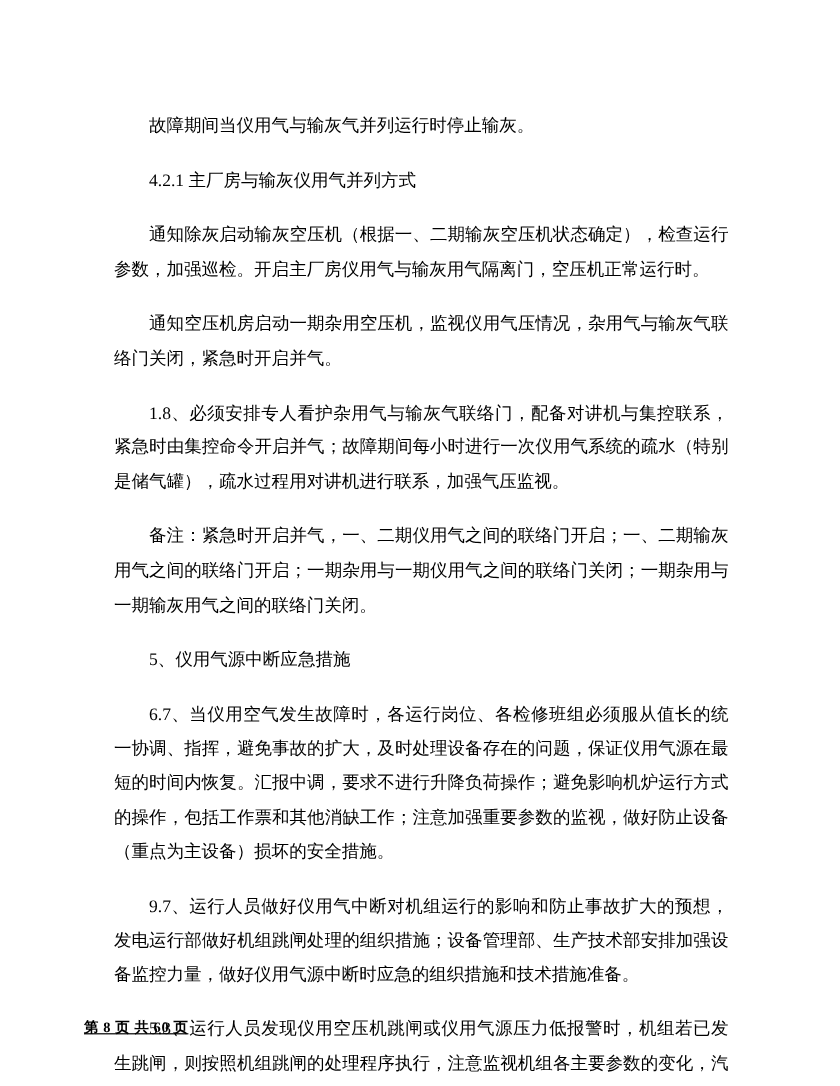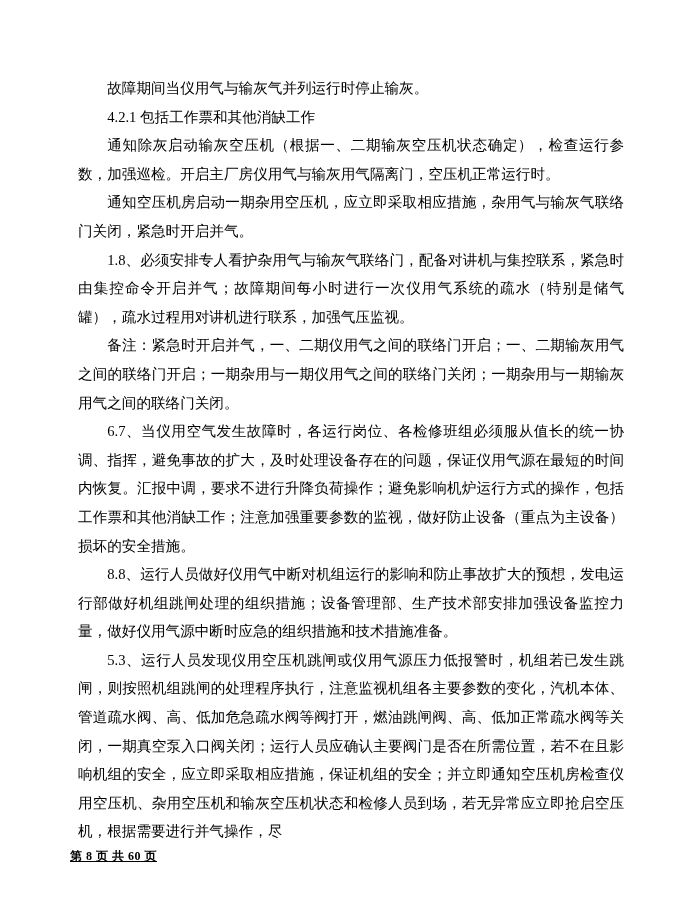--- a/index.html
+++ b/index.html
@@ -22,44 +22,45 @@
       left: 78px;
       top: 74px;
       width: 546px;
       font-size: 14.6px;
       line-height: 28.6px;
       text-align: justify;
       text-justify: inter-ideograph;
       word-break: break-all;
     }
     .content p {
-      margin: 0;
+      margin: 17px;
       padding: 0;
       text-indent: 2em;
     }
     .footer {
       position: absolute;
       left: 70px;
       top: 848px;
       font-size: 12px;
       font-weight: bold;
       letter-spacing: 0.5px;
       font-family: "Liberation Serif", "DejaVu Serif", serif;
       text-decoration: underline;
     }
   </style>
 </head>
 <body>
 
 <div class="page">
   <div class="content">
     <p>故障期间当仪用气与输灰气并列运行时停止输灰。</p>
-    <p>4.2.1 包括工作票和其他消缺工作</p>
+    <p>4.2.1 主厂房与输灰仪用气并列方式</p>
     <p>通知除灰启动输灰空压机（根据一、二期输灰空压机状态确定），检查运行参数，加强巡检。开启主厂房仪用气与输灰用气隔离门，空压机正常运行时。</p>
-    <p>通知空压机房启动一期杂用空压机，应立即采取相应措施，杂用气与输灰气联络门关闭，紧急时开启并气。</p>
+    <p>通知空压机房启动一期杂用空压机，监视仪用气压情况，杂用气与输灰气联络门关闭，紧急时开启并气。</p>
     <p>1.8、必须安排专人看护杂用气与输灰气联络门，配备对讲机与集控联系，紧急时由集控命令开启并气；故障期间每小时进行一次仪用气系统的疏水（特别是储气罐），疏水过程用对讲机进行联系，加强气压监视。</p>
     <p>备注：紧急时开启并气，一、二期仪用气之间的联络门开启；一、二期输灰用气之间的联络门开启；一期杂用与一期仪用气之间的联络门关闭；一期杂用与一期输灰用气之间的联络门关闭。</p>
+    <p>5、仪用气源中断应急措施</p>
     <p>6.7、当仪用空气发生故障时，各运行岗位、各检修班组必须服从值长的统一协调、指挥，避免事故的扩大，及时处理设备存在的问题，保证仪用气源在最短的时间内恢复。汇报中调，要求不进行升降负荷操作；避免影响机炉运行方式的操作，包括工作票和其他消缺工作；注意加强重要参数的监视，做好防止设备（重点为主设备）损坏的安全措施。</p>
-    <p>8.8、运行人员做好仪用气中断对机组运行的影响和防止事故扩大的预想，发电运行部做好机组跳闸处理的组织措施；设备管理部、生产技术部安排加强设备监控力量，做好仪用气源中断时应急的组织措施和技术措施准备。</p>
+    <p>9.7、运行人员做好仪用气中断对机组运行的影响和防止事故扩大的预想，发电运行部做好机组跳闸处理的组织措施；设备管理部、生产技术部安排加强设备监控力量，做好仪用气源中断时应急的组织措施和技术措施准备。</p>
     <p>5.3、运行人员发现仪用空压机跳闸或仪用气源压力低报警时，机组若已发生跳闸，则按照机组跳闸的处理程序执行，注意监视机组各主要参数的变化，汽机本体、管道疏水阀、高、低加危急疏水阀等阀打开，燃油跳闸阀、高、低加正常疏水阀等关闭，一期真空泵入口阀关闭；运行人员应确认主要阀门是否在所需位置，若不在且影响机组的安全，应立即采取相应措施，保证机组的安全；并立即通知空压机房检查仪用空压机、杂用空压机和输灰空压机状态和检修人员到场，若无异常应立即抢启空压机，根据需要进行并气操作，尽</p>
   </div>
   <div class="footer">第 8 页 共 60 页</div>
 </div>
 
 </body></html>

